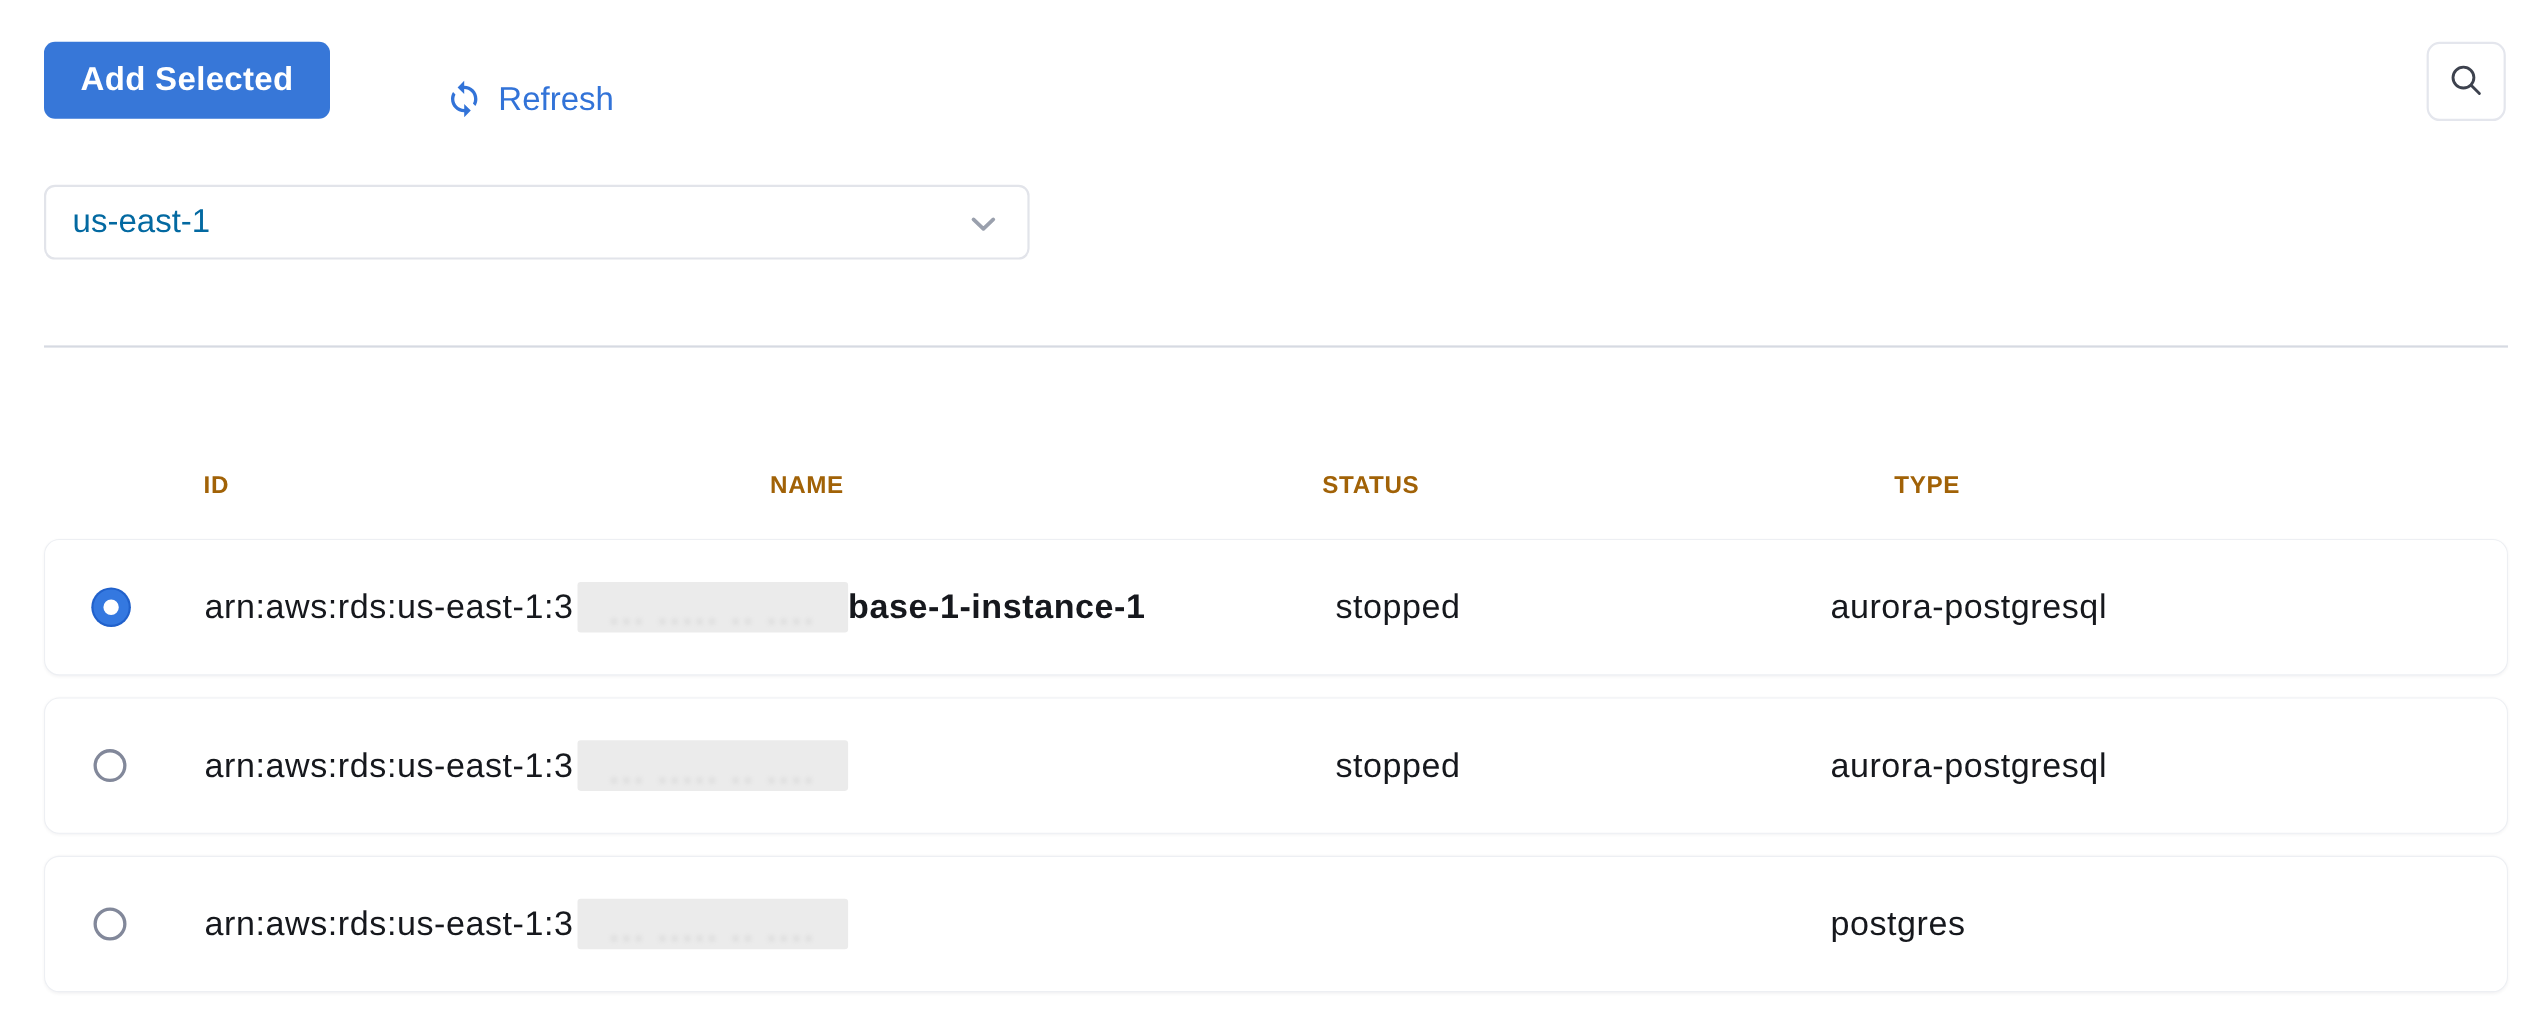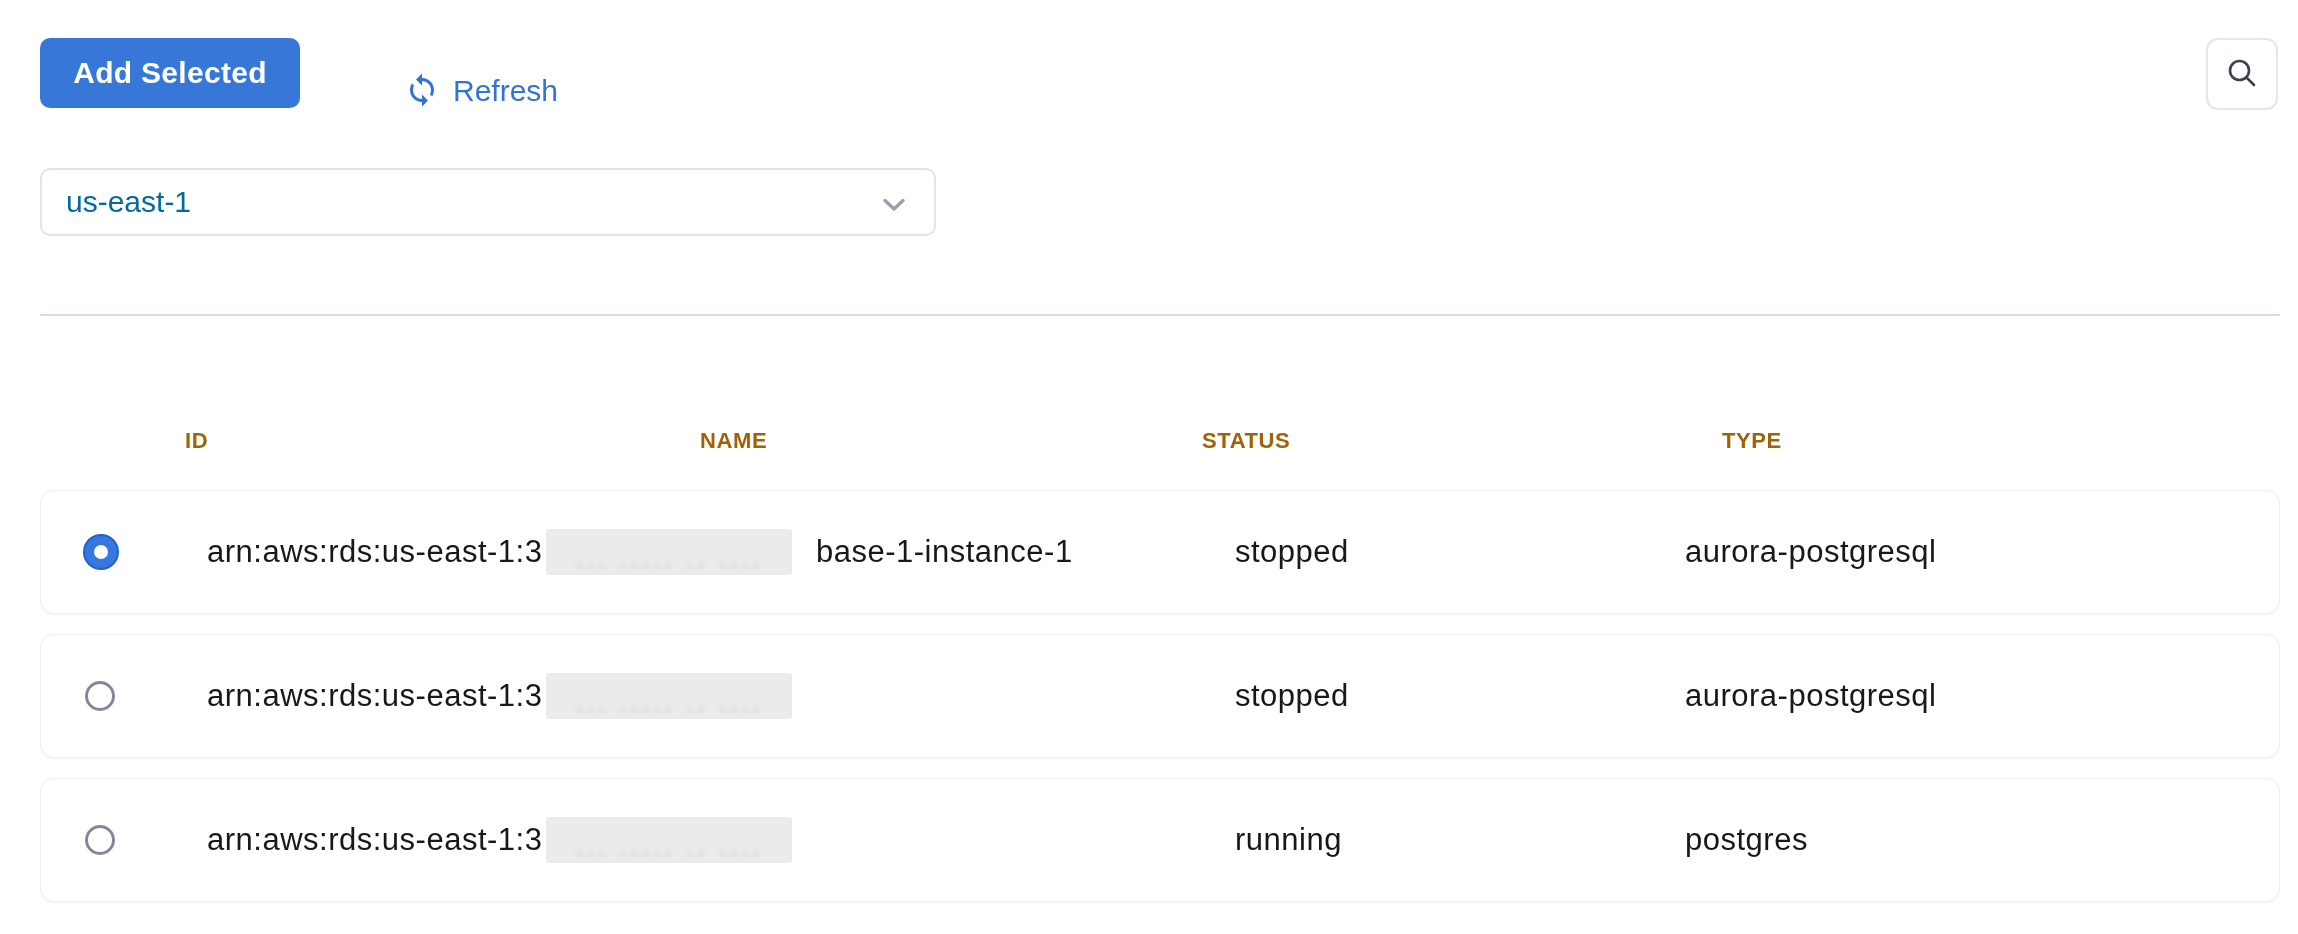--- a/index.html
+++ b/index.html
@@ -62,33 +62,33 @@
     width:30px;height:30px;border-radius:50%;box-sizing:border-box;
     border:3px solid #82889a;background:#fff;cursor:pointer;
   }
   .radio[aria-checked="true"]{
     width:32px;height:32px;border:9px solid #3478e0;
     box-shadow:0 0 0 2px #2161cb;
   }
 
   .cell{
     position:absolute;top:0;height:100%;display:flex;align-items:center;
-    font-size:31px;letter-spacing:.5px;color:#16181d;white-space:nowrap;margin-left:21px;
+    font-size:31px;letter-spacing:.5px;color:#16181d;white-space:nowrap;
   }
   .id-cell{left:145px;width:585px;}
   .id-prefix{white-space:nowrap;}
   .redacted{
     flex:1;height:46px;margin-left:4px;background:#ebebeb;border-radius:3px;
     overflow:hidden;display:flex;align-items:flex-end;justify-content:center;
   }
   .redacted i{
     font-style:normal;color:#b9b9b9;font-size:25px;letter-spacing:3px;
     filter:blur(2.5px);transform:translateY(4px);
   }
-  .name-cell{left:754px;width:455px;overflow:hidden;}
+  .name-cell{left:730px;width:455px;overflow:hidden;font-weight:bold;}
   .status-cell{left:1173px;width:490px;}
   .type-cell{left:1623px;width:520px;}
 </style>
 </head>
 <body style="--accent: #3777d8;">
 
 <button class="btn-primary">Add Selected</button>
 
 <button class="refresh-btn">
   <span>
@@ -152,15 +152,14 @@
 </div>
 
 <div class="row r2">
   <span class="radio" role="radio" aria-checked="false"></span>
   <div class="cell id-cell">
     <span class="id-prefix">arn:aws:rds:us-east-1:3</span>
     <span class="redacted">
         <i>··· ····· ·· ····</i>
       </span>
   </div>
-  <div class="cell status-cell">running</div>
   <div class="cell type-cell">postgres</div>
 </div>
 
 </body></html>

